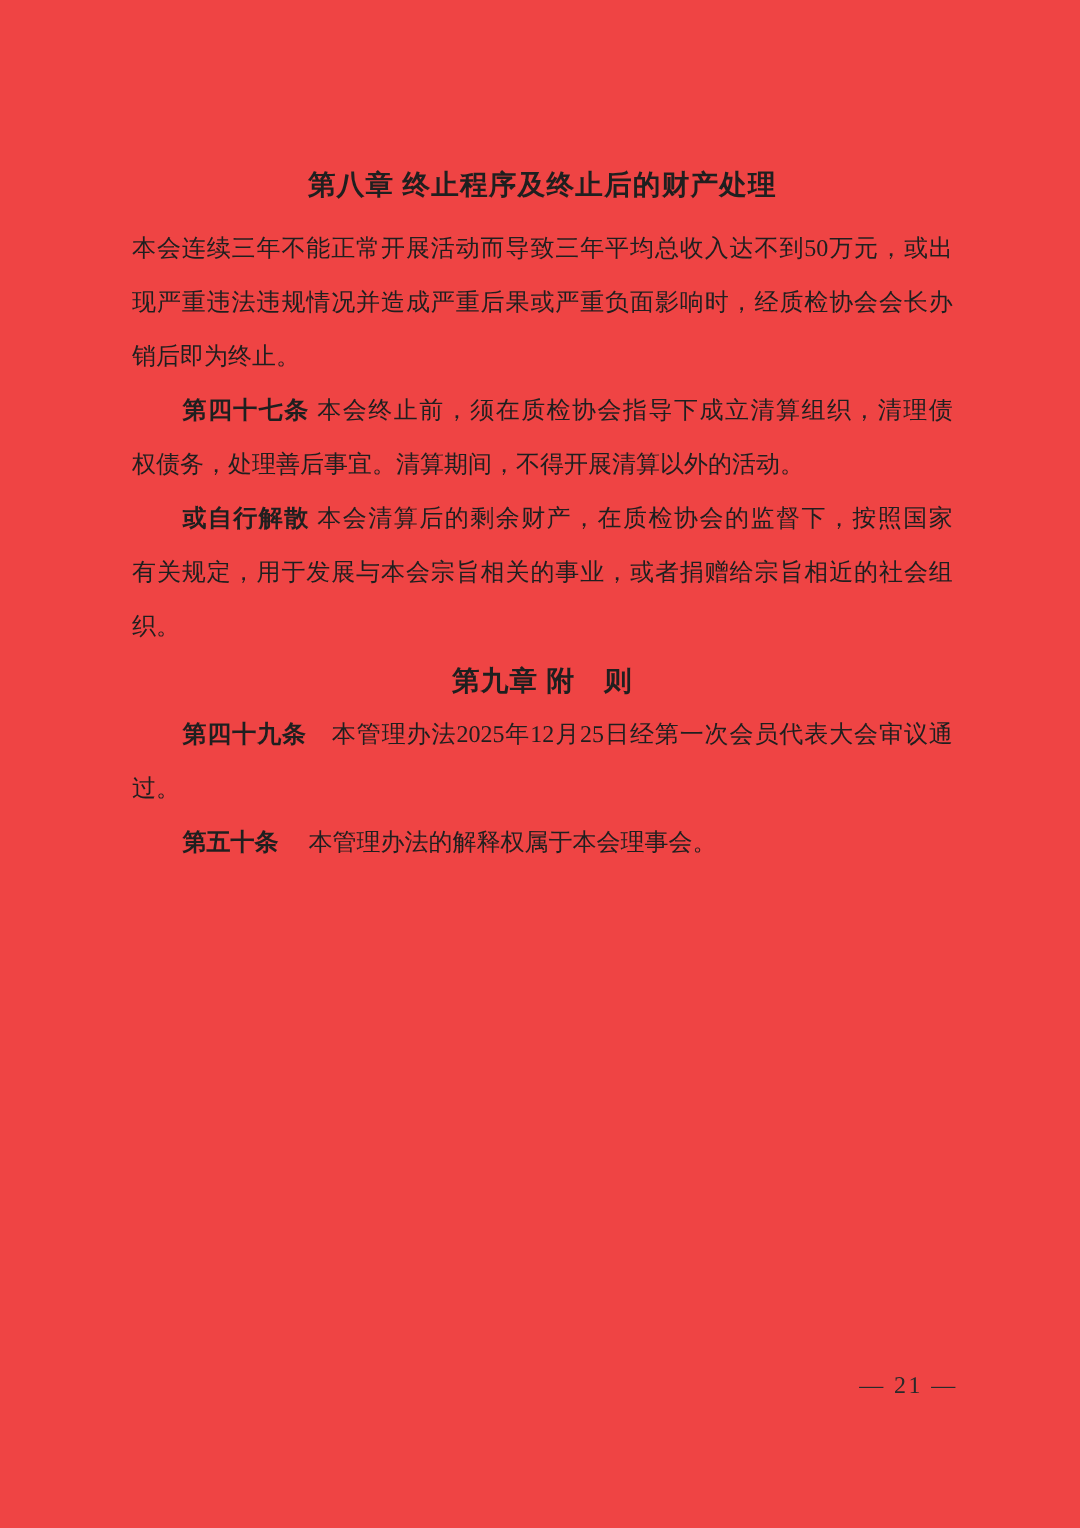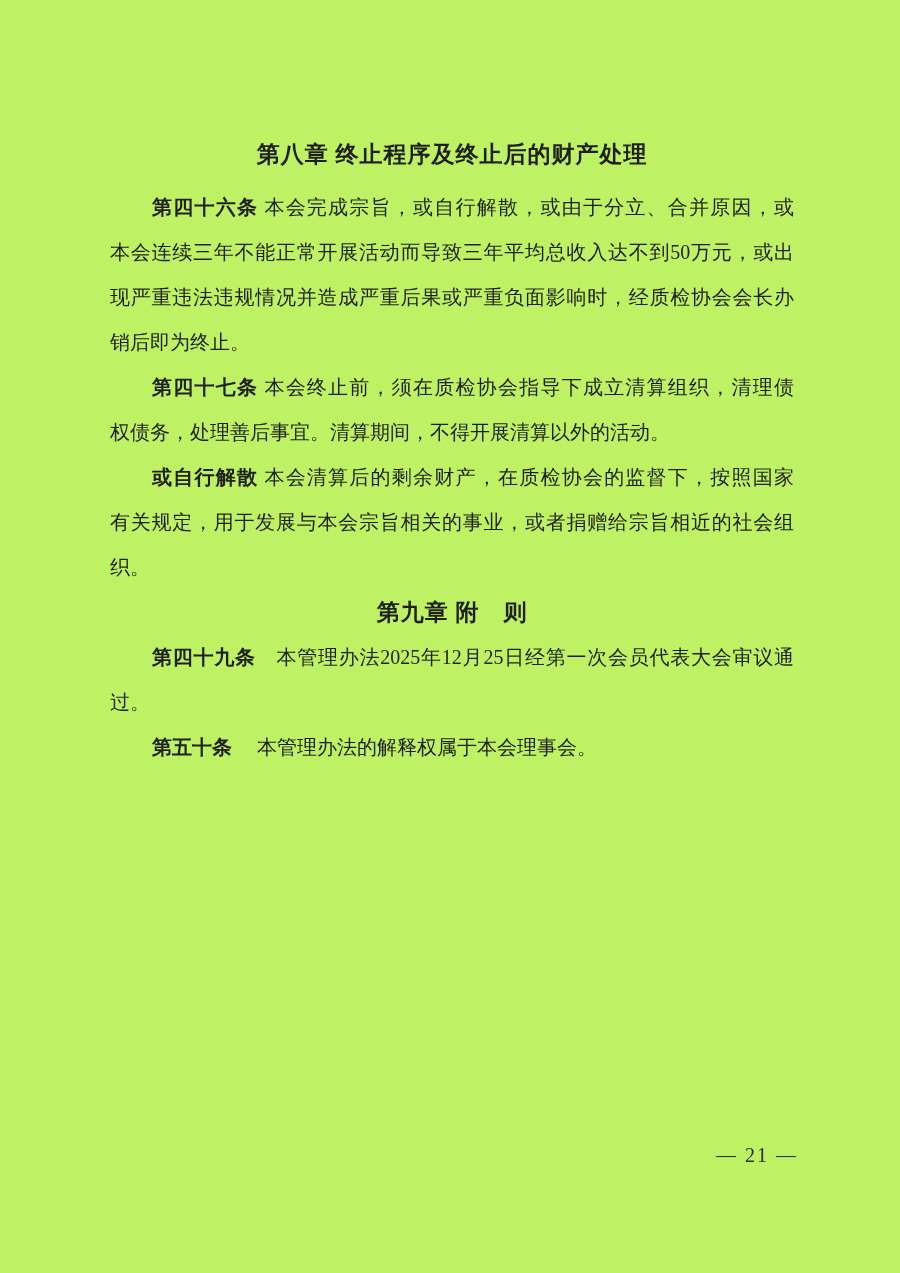--- a/index.html
+++ b/index.html
@@ -6,21 +6,21 @@
   html, body {
     margin: 0;
     padding: 0;
     background: #e8e8e8;
   }
   .page {
     position: relative;
     width: 900px;
     height: 1273px;
     margin: 0 auto;
-    background: #bef264;
+    background: #ef4444;
     font-family: "Liberation Serif", "DejaVu Serif", serif;
     color: #1f1f1f;
     overflow: hidden;
   }
   .text-column {
     position: absolute;
     left: 110px;
     top: 132px;
     width: 684px;
   }
@@ -70,21 +70,20 @@
     text-align: right;
   }
 </style>
 </head>
 <body>
 
 <div class="page">
   <div class="text-column">
       <div class="doc-heading first">第八章 终止程序及终止后的财产处理</div>
       <div class="doc-paragraph">
-        <div class="doc-line fill indent"><span class="seg-bold">第四十六条</span><span> 本会完成宗旨，或自行解散，或由于分立、合并原因，或</span></div>
         <div class="doc-line fill"><span>本会连续三年不能正常开展活动而导致三年平均总收入达不到50万元，或出</span></div>
         <div class="doc-line fill"><span>现严重违法违规情况并造成严重后果或严重负面影响时，经质检协会会长办</span></div>
         <div class="doc-line"><span>销后即为终止。</span></div>
       </div>
       <div class="doc-paragraph">
         <div class="doc-line fill indent"><span class="seg-bold">第四十七条</span><span> 本会终止前，须在质检协会指导下成立清算组织，清理债</span></div>
         <div class="doc-line"><span>权债务，处理善后事宜。清算期间，不得开展清算以外的活动。</span></div>
       </div>
       <div class="doc-paragraph">
         <div class="doc-line fill indent"><span class="seg-bold">或自行解散</span><span> 本会清算后的剩余财产，在质检协会的监督下，按照国家</span></div>

